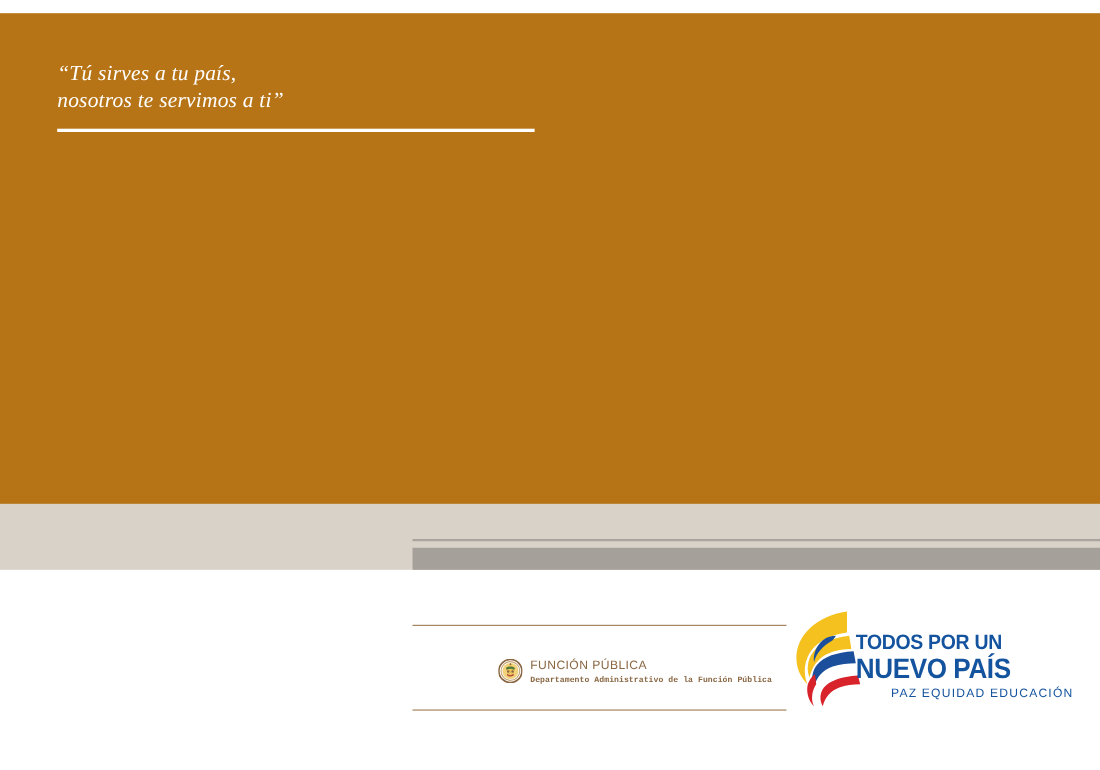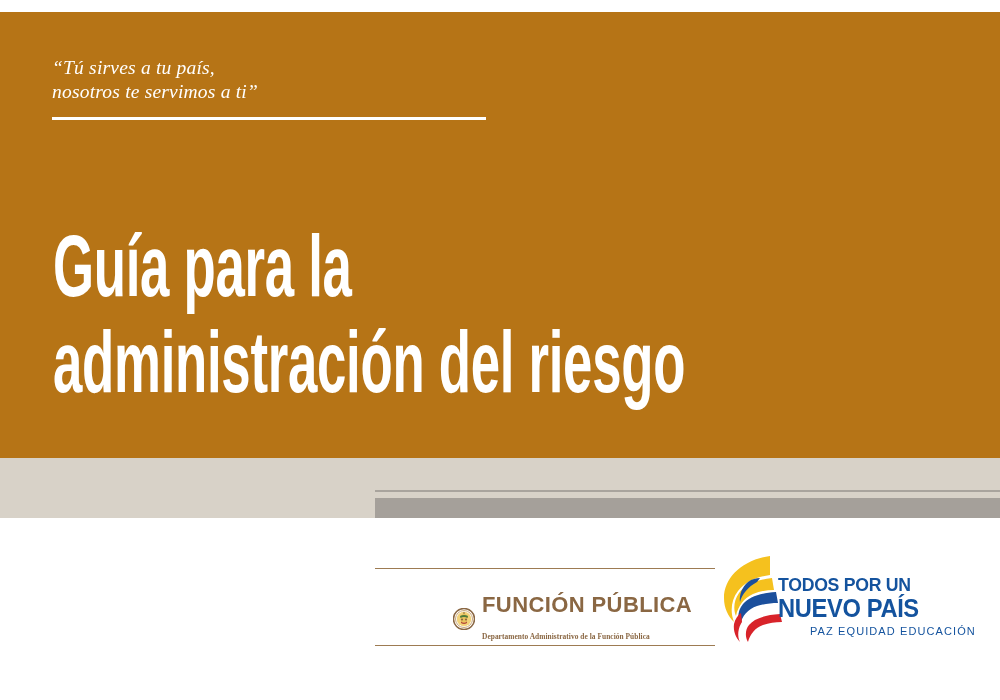--- a/index.html
+++ b/index.html
@@ -132,34 +132,34 @@
 
   .fp-emblem {
     width: 22px;
     height: 22px;
     flex: 0 0 auto;
   }
 
   .fp-text-main {
     color: #8a6743;
     font-family: "Liberation Sans", sans-serif;
-    font-weight: 700;
-    font-size: 22px;
+    font-weight: 400;
+    font-size: 11px;
     line-height: 18px;
     letter-spacing: 0.4px;
   }
 
   .fp-text-sub {
     color: #8a6743;
-    font-family: Liberation Serif, serif;
+    font-family: Liberation Mono, monospace;
     font-weight: 700;
     font-size: 7.4px;
     line-height: 10px;
     letter-spacing: 0.05px;
-    margin-top: 18px;
+    margin-top: 0;
   }
 
   
   .tp-block {
     position: absolute;
     left: 712px;
     top: 552px;
     width: 225px;
     height: 98px;
   }
@@ -215,24 +215,20 @@
 
 <div class="cover">
 
   <div class="hero">
 
     <div class="tagline">“Tú sirves a tu país,
 nosotros te servimos a ti”</div>
 
     <div class="tagline-rule"></div>
 
-    <div class="title-block">
-      <div class="title-line">Guía para la</div>
-      <div class="title-line">administración del riesgo</div>
-    </div>
 
   </div>
 
   <div class="band-beige"></div>
   <div class="band-hairline"></div>
   <div class="band-grey"></div>
 
   <div class="fp-block">
     <div class="fp-rule top"></div>
     <div class="fp-rule bottom"></div>

